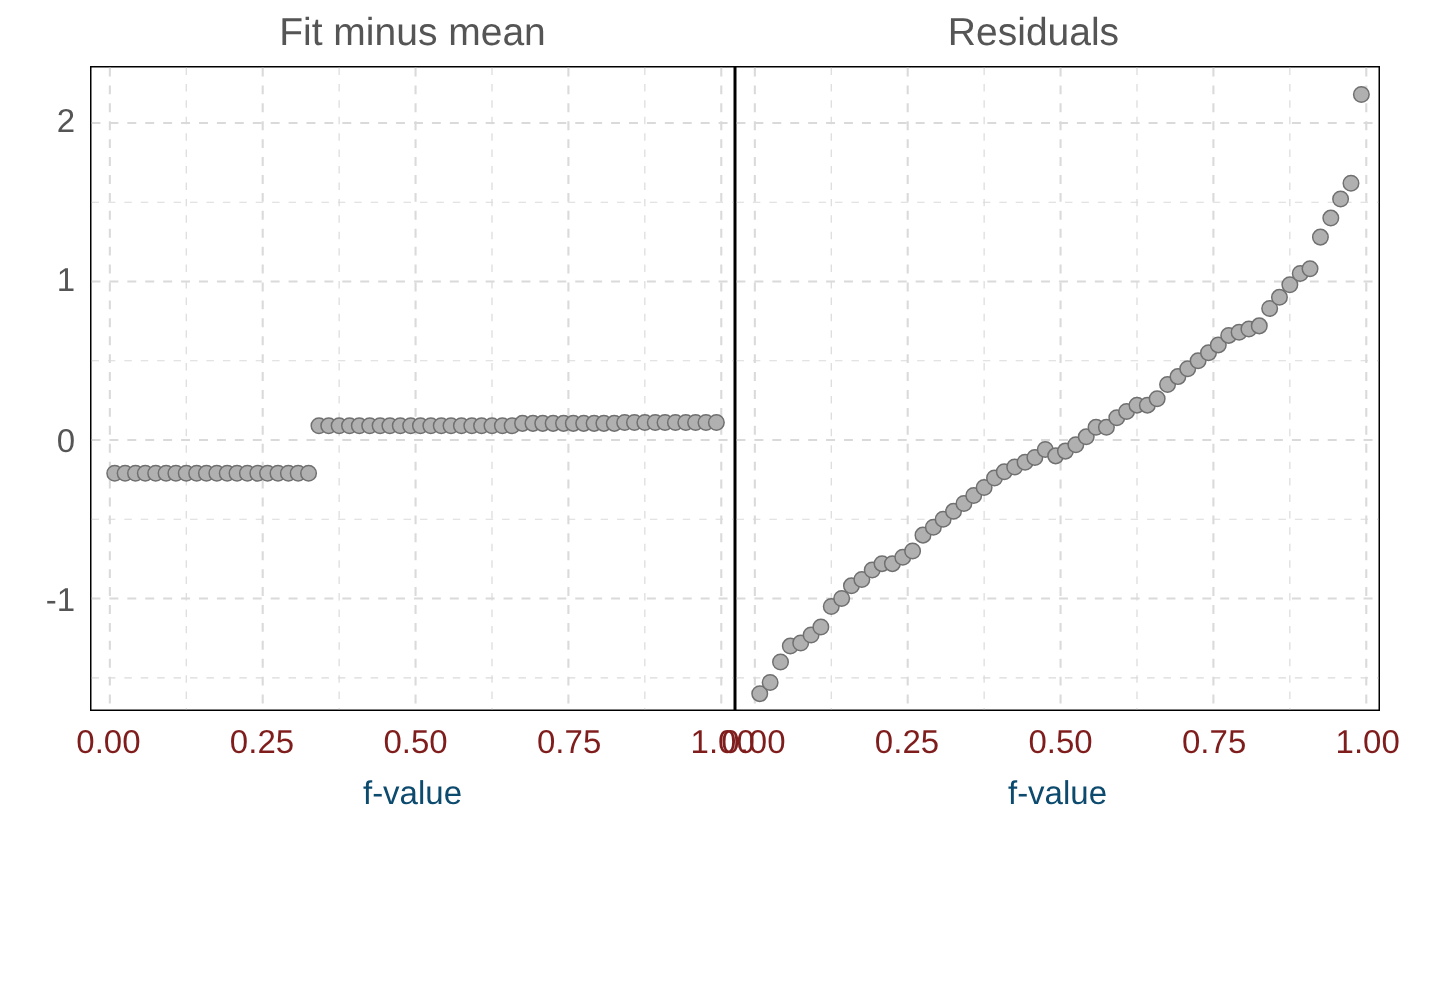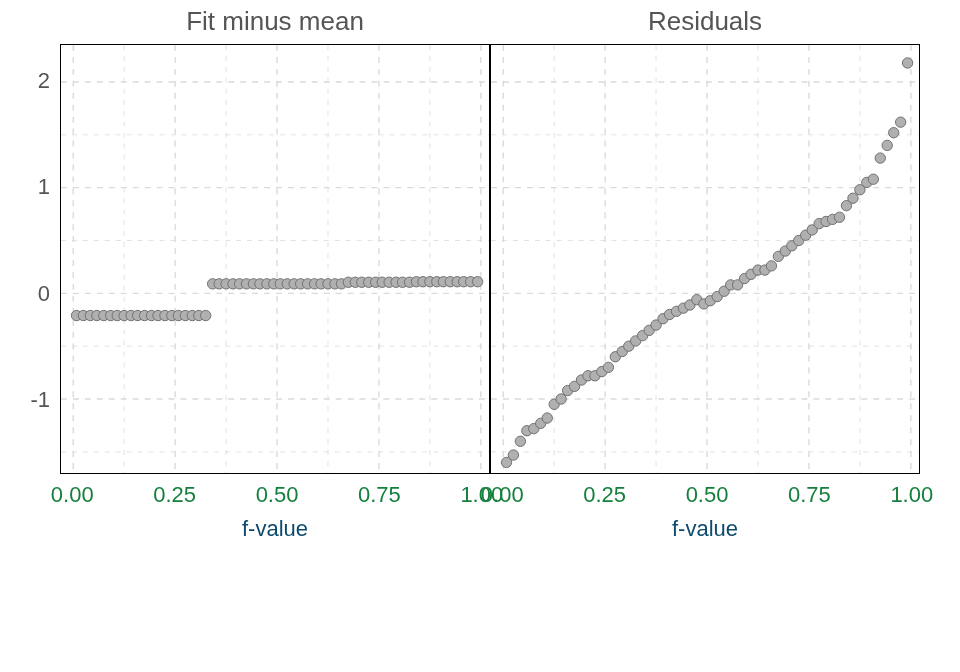--- a/index.html
+++ b/index.html
@@ -1,28 +1,28 @@
 <!DOCTYPE html>
 <html><head>
 <meta charset="utf-8">
 <style>
   html,body{margin:0;padding:0;background:#fff;font-family:Arial,Helvetica,sans-serif}
   .wrap{width:960px;height:672px;position:relative;background:#fff}
   .strip-title{position:absolute;top:6px;font-size:26px;color:#555;text-align:center;font-weight:400}
   .plot-region{position:absolute;border:1.5px solid #000;box-sizing:border-box}
   .plot-svg{position:absolute;left:0;top:0;width:100%;height:100%}
   .y-tick{position:absolute;left:0;width:50px;text-align:right;color:#555;font-size:22px;transform:translateY(-50%)}
-  .x-tick{position:absolute;color:#15803d;font-size:22px;transform:translateX(-50%);text-align:center}
+  .x-tick{position:absolute;color:#7f1d1d;font-size:22px;transform:translateX(-50%);text-align:center}
   .x-label{position:absolute;color:#0c4a6e;font-size:22px;transform:translateX(-50%)}
 </style>
 </head>
 <body>
 <div class="wrap">
   <div class="strip-title" id="t0" style="left:60px;width:430px">Fit minus mean</div>
-  <div class="strip-title" id="t1" style="left:490px;width:430px">Residuals</div>
+  <div class="strip-title" id="t1" style="left:474px;width:430px">Residuals</div>
 
   <div id="yAxis">
       <div class="y-tick" style="top: 399.679px;">-1</div>
       <div class="y-tick" style="top: 293.506px;">0</div>
       <div class="y-tick" style="top: 187.333px;">1</div>
       <div class="y-tick" style="top: 81.1605px;">2</div>
     </div>
 
   <div class="plot-region" id="panel0" style="left:60px;top:44px;width:430px;height:430px">
     <svg class="plot-svg" id="svg0" viewBox="0 0 430 430" preserveAspectRatio="none">

